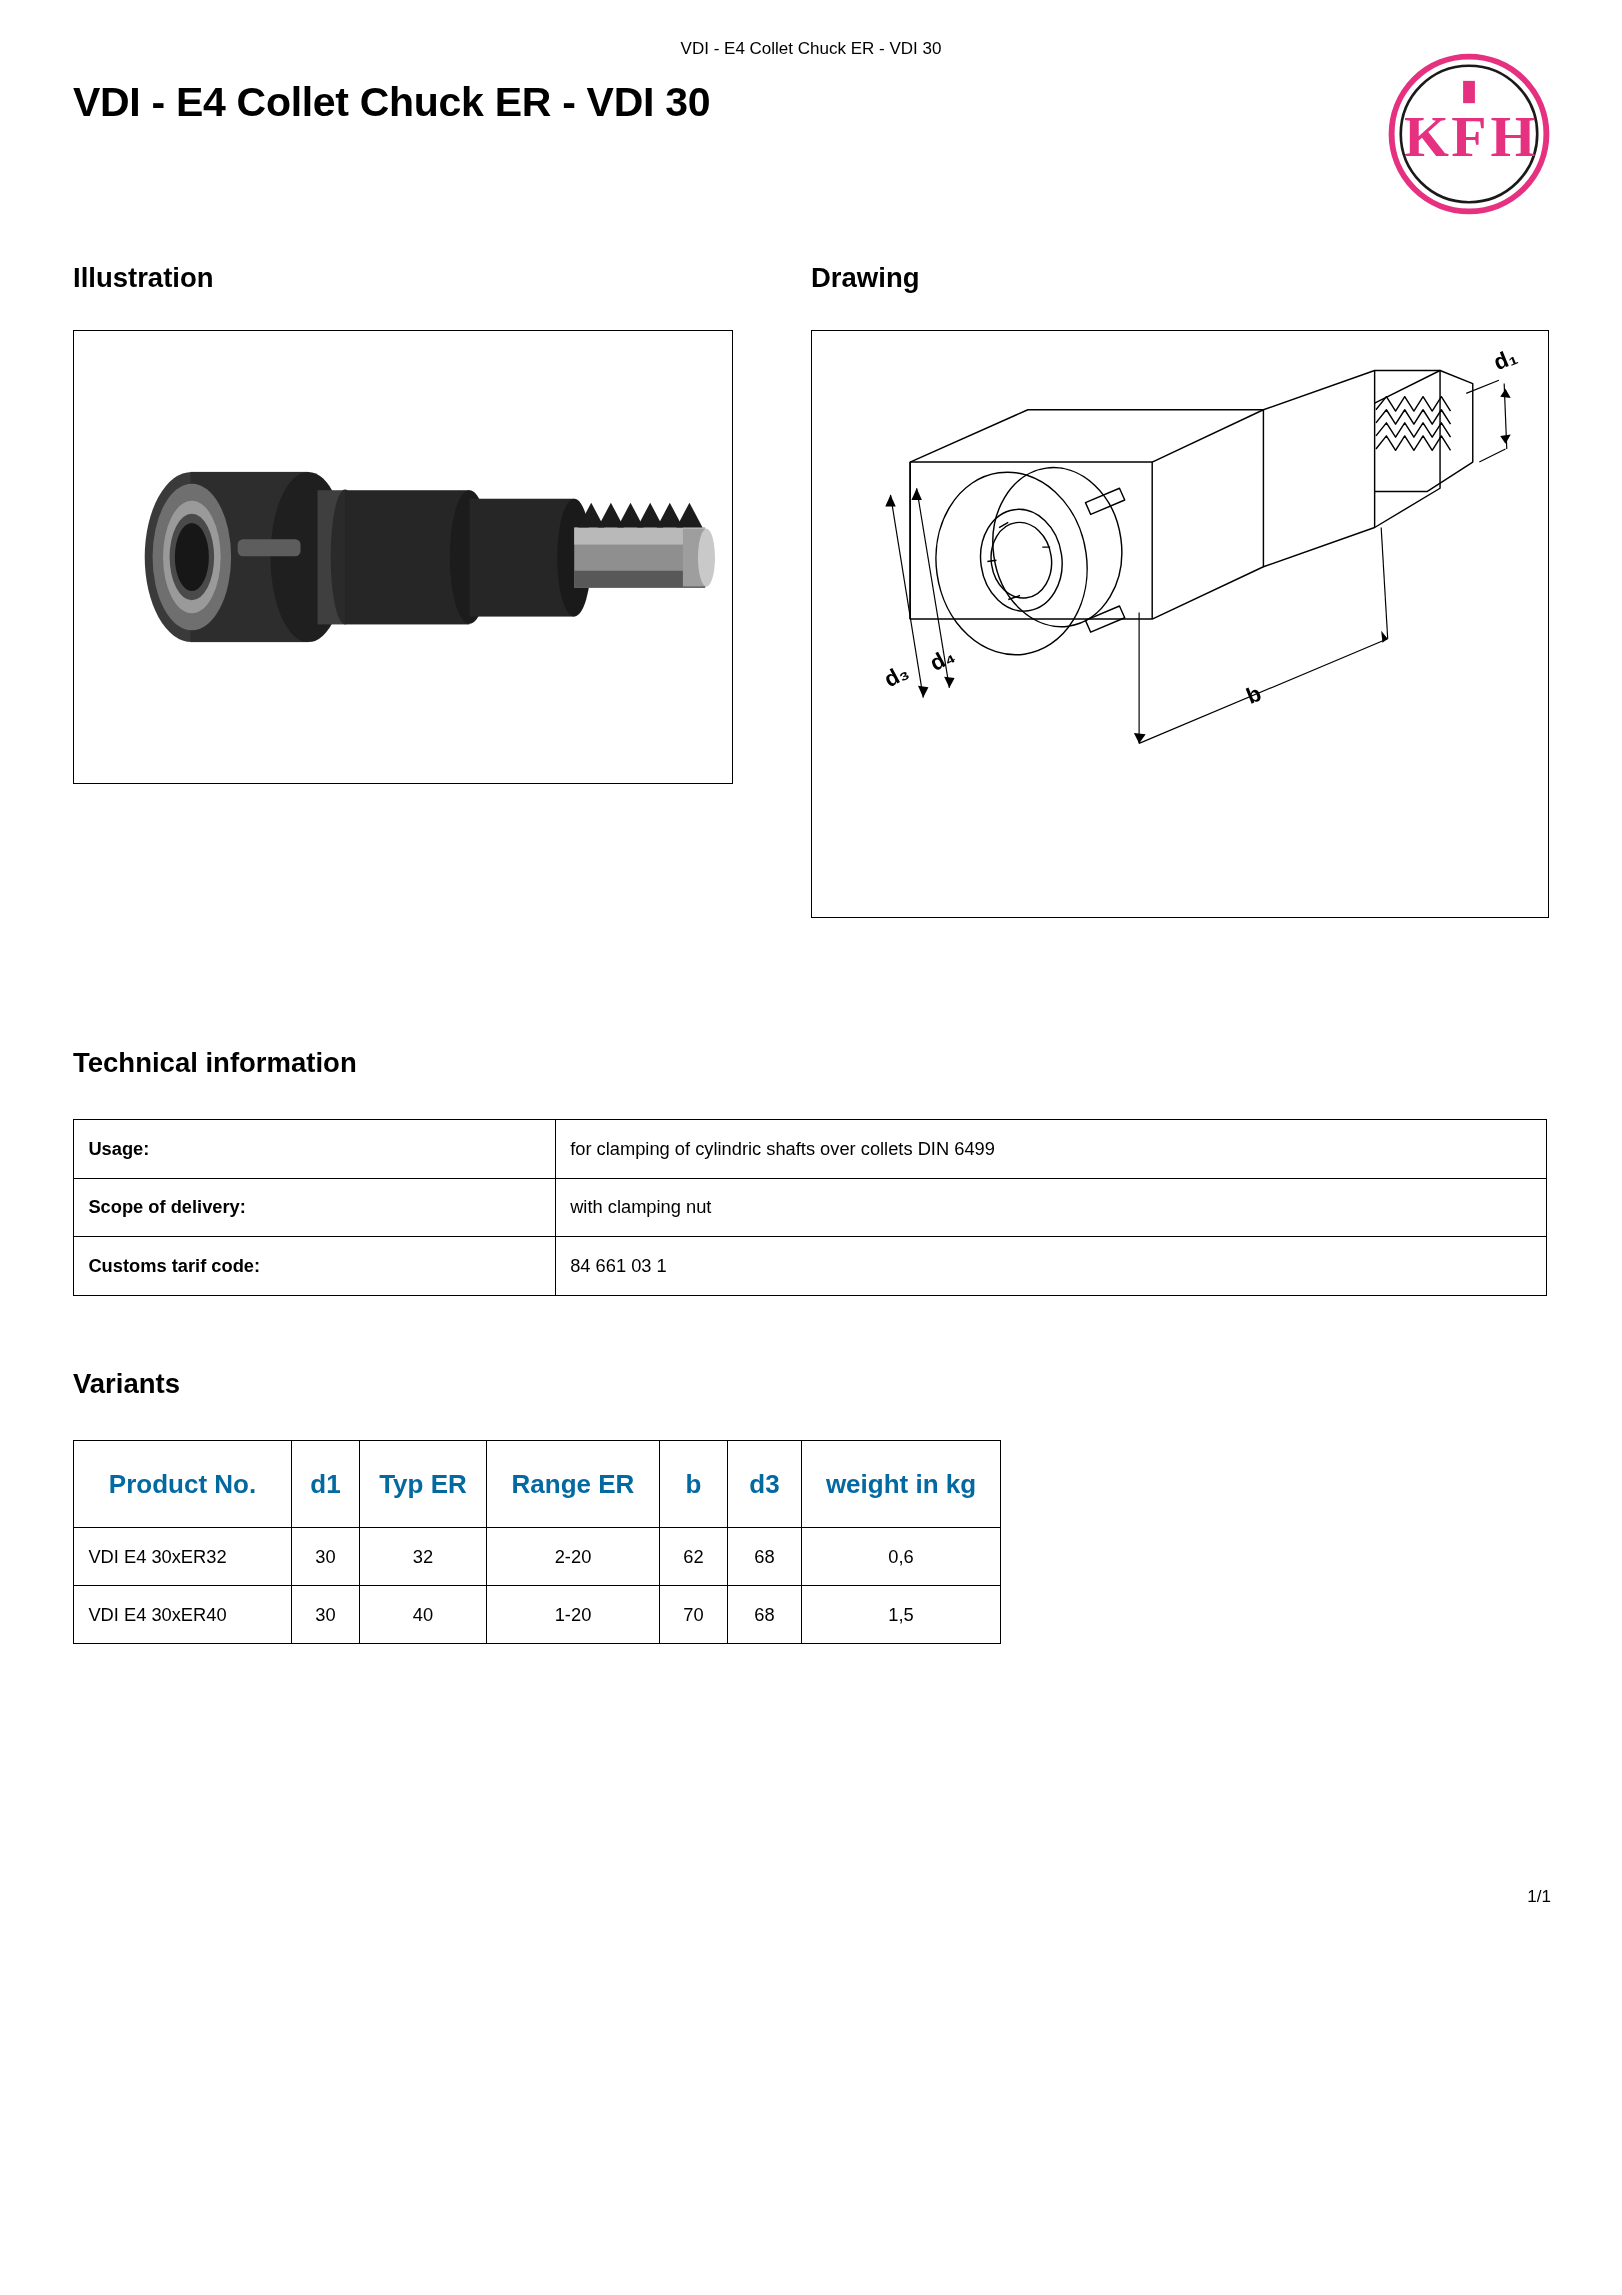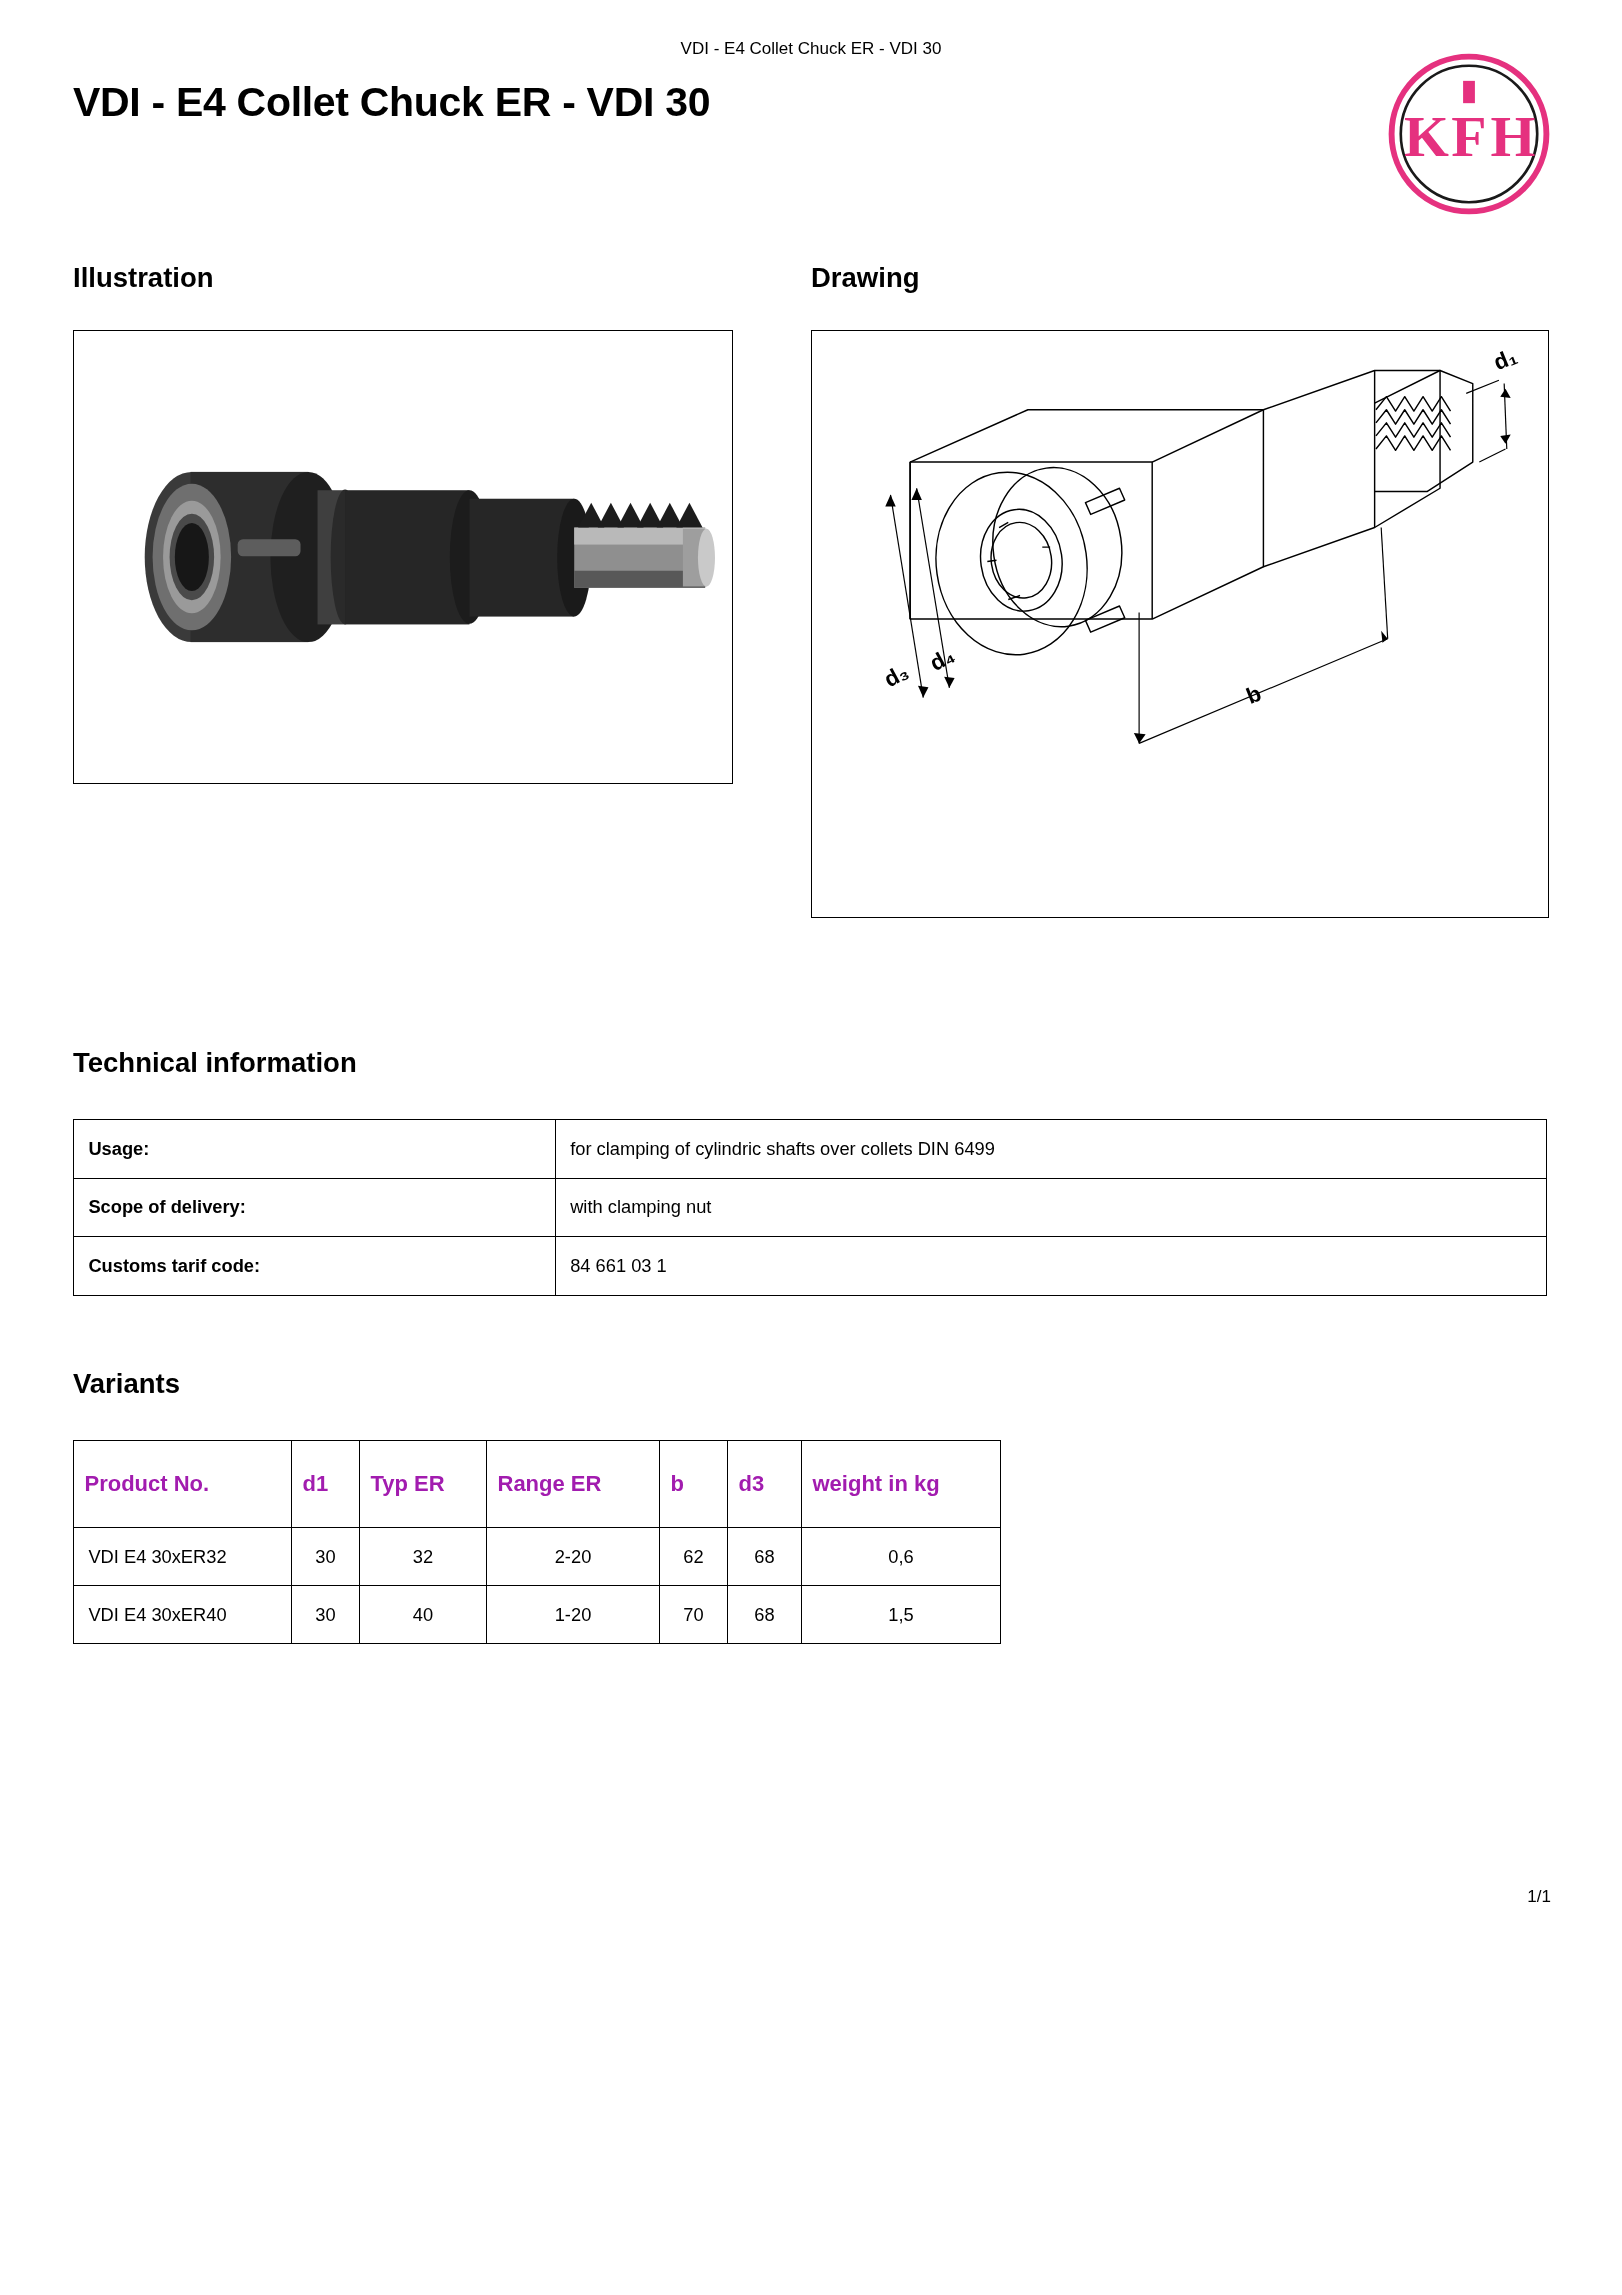--- a/index.html
+++ b/index.html
@@ -100,24 +100,24 @@
   table.variants-table {
     position: absolute;
     left: 73px;
     top: 1440px;
     border-collapse: collapse;
     font-size: 18.3px;
   }
   table.variants-table th {
     border: 0.7px solid #000;
     padding: 15.7px 10.5px;
-    color: #a21caf;
+    color: #0369a1;
     font-weight: bold;
-    font-size: 22px;
-    text-align: left;
+    font-size: 26px;
+    text-align: center;
     vertical-align: middle;
     height: 55px;
   }
   table.variants-table td {
     border: 0.7px solid #000;
     padding: 13px 10.5px;
     text-align: center;
     vertical-align: middle;
     height: 31px;
   }

